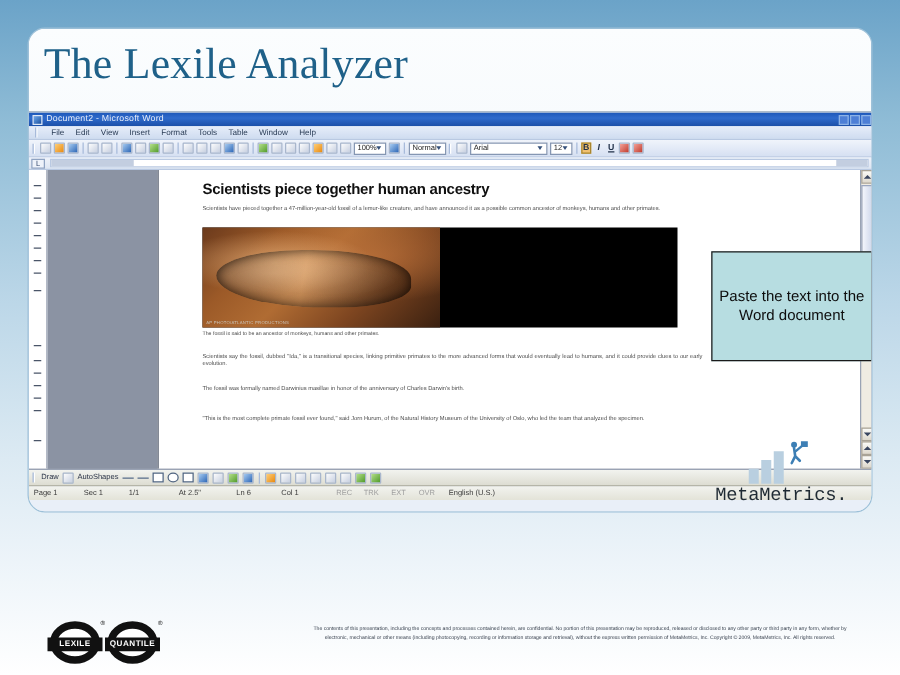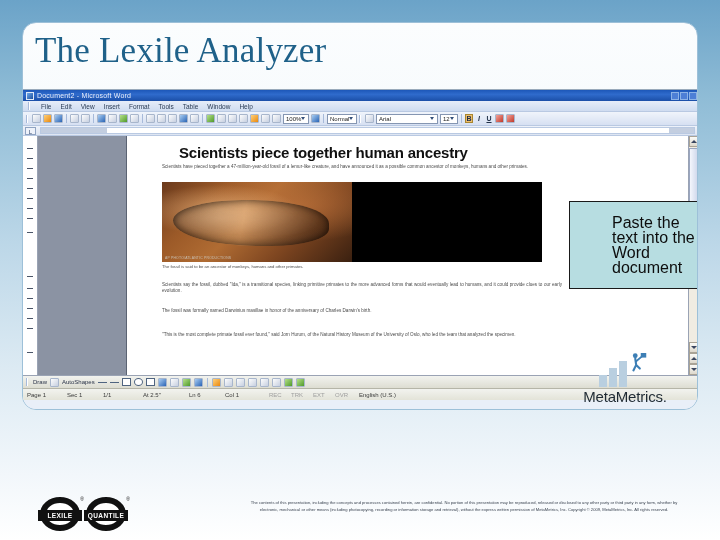--- a/index.html
+++ b/index.html
@@ -128,22 +128,22 @@
   }
   .vruler .tick { position:absolute; left:4px; width:6px; height:1px; background:#4a5568; }
   .left-pane {
     width: 88px; background:#8b93a3;
   }
   .page {
     flex:1; background:#ffffff; position:relative; overflow:hidden;
     border-left:1px solid #5b6373;
   }
   .doc-headline {
-    position:absolute; left:52px; top:8px;
-    font-size:15px; font-weight:bold; color:#101010;
+    position:absolute; left:35px; top:8px;
+    font-size:12px; font-weight:bold; color:#101010;
     font-family:"Liberation Sans", sans-serif;
     letter-spacing:-0.2px;
     white-space:nowrap;
   }
   .doc-para {
     position:absolute; left:35px; width:400px;
     font-size:4.6px; line-height:6.2px; color:#4b4b4b;
     text-align:justify;
   }
   .doc-figure {
@@ -218,23 +218,22 @@
   #callout {
     position:absolute;
     left:546px; top:178px;
     width:129px; height:88px;
     background:#b7dde1;
     border:1px solid #1a1a1a;
     display:flex;align-items:center;justify-content:center;
     z-index: 40;
   }
   #callout .ctext {
-    font-size:16px; line-height:15px; color:#0d0d0d; text-align:left;
+    font-size:12px; line-height:15px; color:#0d0d0d; text-align:center;
     font-family:"Liberation Sans", sans-serif;
-    padding-left:42px;
   }
 
   
   #photo-band {
     position:absolute; left:0; top:396px; width:676px; height:64px;
     background:
       linear-gradient(to right,
         rgba(222,232,242,0.92) 0%,
         rgba(205,216,230,0.80) 10%,
         rgba(225,232,240,0.85) 22%,
@@ -250,21 +249,21 @@
     position:absolute; bottom:-6px; border-radius:46% 46% 20% 20%;
     background: rgba(255,255,255,0.35);
     box-shadow: 0 0 14px rgba(255,255,255,0.5);
   }
 
   #metametrics-logo {
     position:absolute; right:12px; bottom:4px;
     width:120px; text-align:center; z-index: 30;
   }
   #metametrics-logo .mm-name {
-    font-family:Liberation Sans, sans-serif;
+    font-family:Liberation Mono, monospace;
     font-size:15px; color:#1f2a33; letter-spacing:-0.2px;
   }
   .mm-mark { position:relative; height:36px; width:56px; margin:0 auto 1px; }
   .mm-bar { position:absolute; bottom:0; width:8px; background:#b9cfe0; }
   .mm-fig { position:absolute; right:4px; bottom:11px; width:22px; height:24px; }
 
   
   #footer-logos {
     position:absolute; left:40px; top:497px; width:92px; height:36px;
   }

